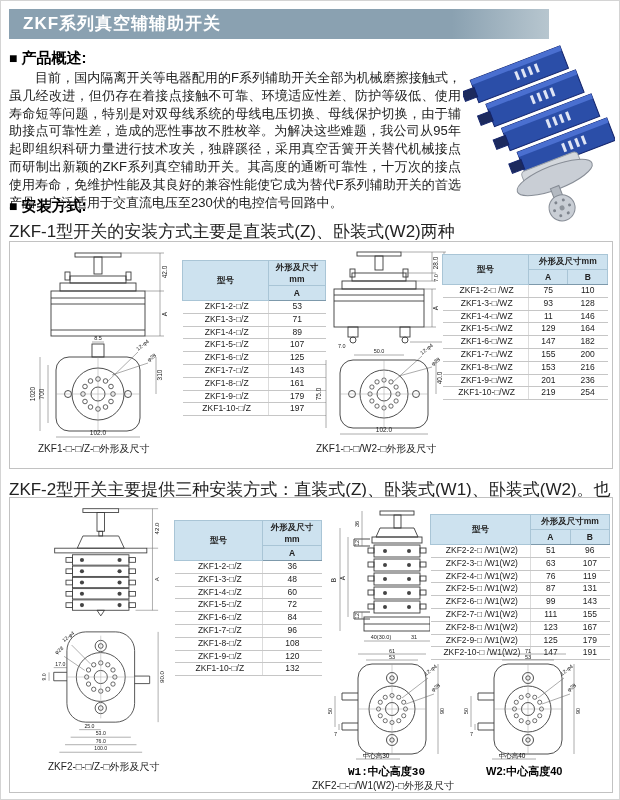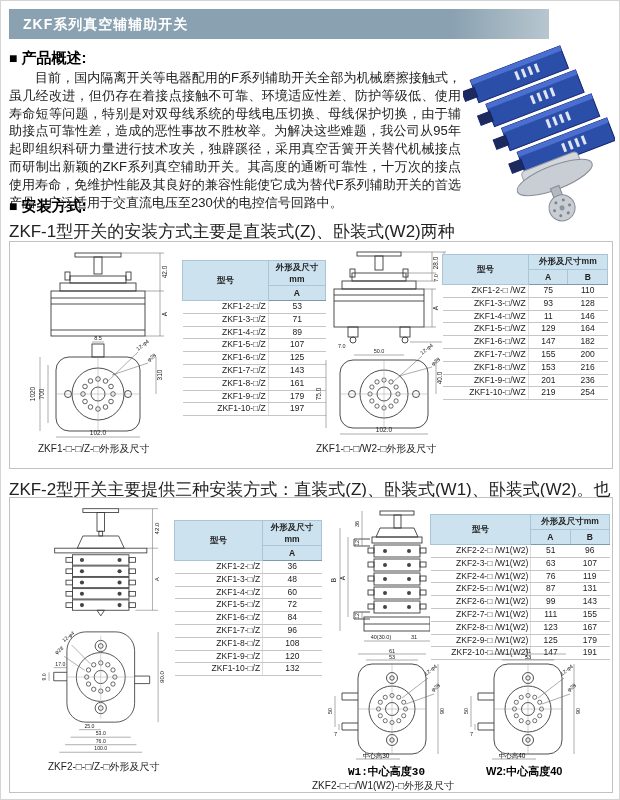--- a/index.html
+++ b/index.html
@@ -1,37 +1,37 @@
 <!DOCTYPE html>
 <html><head>
 <meta charset="utf-8">
 <style>
   html,body{margin:0;padding:0;background:#fff;}
   .page{position:relative;width:620px;height:800px;background:#fff;border:1px solid #d4d4d4;
         box-sizing:border-box;font-family:"Liberation Sans","DejaVu Sans",sans-serif;color:#1a1a1a;overflow:hidden;}
   .titlebar{position:absolute;left:8px;top:8px;width:540px;height:30px;
         background:linear-gradient(to right,#8aa1b1 0%,#8aa1b1 82%,#b7c6cf 100%);
-        color:#fff;font-size:14px;font-weight:bold;line-height:30px;padding-left:14px;box-sizing:border-box;letter-spacing:1px;}
+        color:#fff;font-size:17px;font-weight:bold;line-height:30px;padding-left:14px;box-sizing:border-box;letter-spacing:1px;}
   .sec-head{position:absolute;left:8px;font-size:15px;font-weight:bold;color:#000;}
   .sec-head .sq{font-size:14px;margin-right:4px;}
   .body-text{position:absolute;left:8px;top:68px;width:452px;font-size:13px;line-height:17.8px;
         text-align:justify;text-indent:2em;color:#222;}
   .note{position:absolute;left:8px;font-size:17px;color:#222;}
   .photo{position:absolute;left:462px;top:42px;width:152px;height:180px;}
   .panel{position:absolute;left:8px;width:604px;border:1px solid #c2c2c2;background:#fff;box-sizing:border-box;}
   .panel1{top:240px;height:228px;}
   .panel2{top:496px;height:296px;}
   .abs{position:absolute;}
   .cap{position:absolute;font-size:10px;color:#222;white-space:nowrap;}
   .cap-b{position:absolute;font-size:11px;font-weight:bold;color:#000;white-space:nowrap;}
   table.dim-table{border-collapse:collapse;width:100%;font-size:8.5px;color:#222;background:#fff;table-layout:fixed;}
   table.dim-table th{background:#cde2ef;border:1px solid #a9c5d6;font-weight:bold;padding:1px 2px;height:12px;font-size:8.5px;}
   table.dim-table td{border-bottom:1px solid #c6c6c6;text-align:center;padding:0 2px;height:11.8px;line-height:11.8px;
         white-space:nowrap;overflow:hidden;}
-  table.dim-table td:first-child{text-align:right;padding-left:5px;border-right:1px solid #dcdcdc;}
+  table.dim-table td:first-child{text-align:center;padding-left:5px;border-right:1px solid #dcdcdc;}
   table.dim-table thead tr:last-child th{border-bottom:1px solid #7d99ab;}
   svg .draw{stroke:#3a3a3a;stroke-width:.9;fill:none;}
   svg .dim{stroke:#666;stroke-width:.55;fill:none;}
   svg .cl{stroke:#999;stroke-width:.45;}
   svg text.dt{font:6.5px "Liberation Sans",sans-serif;fill:#222;}
   svg text.dts{font:5.5px "Liberation Sans",sans-serif;fill:#222;}
   svg text.dn{font:6.5px "Liberation Sans",sans-serif;fill:#000;}
   svg .dot{fill:#444;stroke:none;}
 </style>
 </head>

